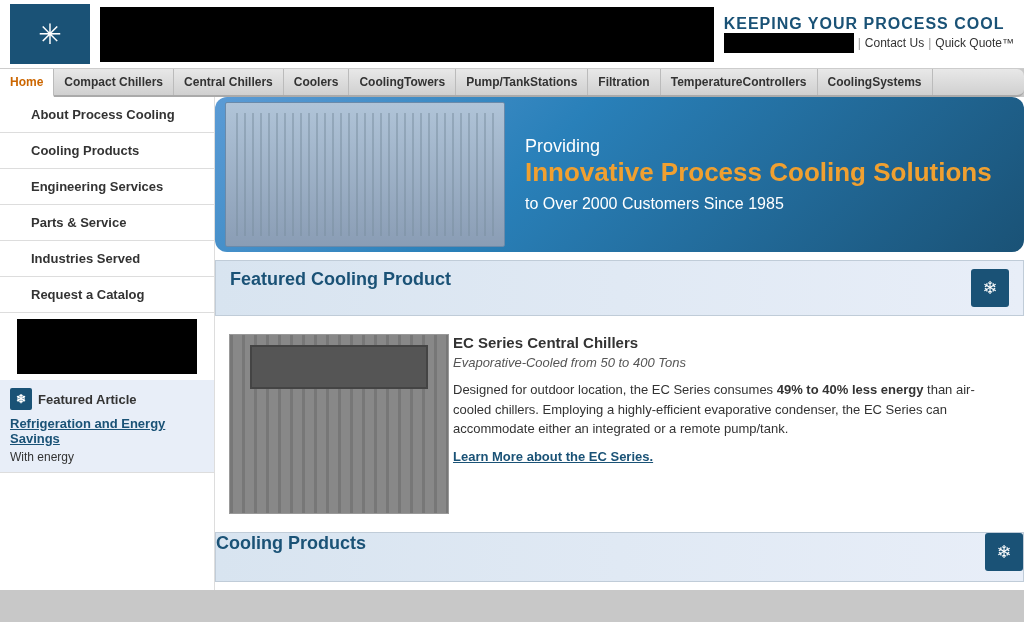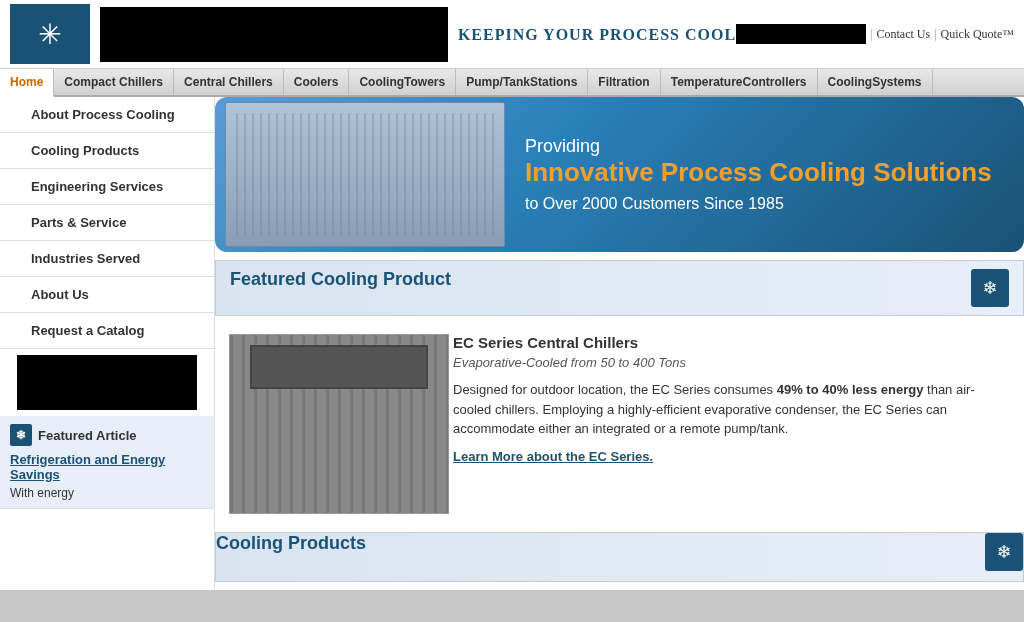--- a/index.html
+++ b/index.html
@@ -2,29 +2,29 @@
 <html><head>
   <meta charset="utf-8">
   <style>
     * { margin: 0; padding: 0; box-sizing: border-box; }
     body { font-family: Arial, sans-serif; font-size: 13px; background: #c8c8c8; width: 1024px; }
 
     
     .header { background: #fff; display: flex; align-items: center; justify-content: space-between; padding: 4px 10px; border-bottom: 1px solid #ccc; }
     .logo-box { width: 80px; height: 60px; background: #1a5276; display: flex; align-items: center; justify-content: center; }
     .logo-snowflake { color: #fff; font-size: 28px; }
-    .header-right { display: flex; flex-direction: row; align-items: flex-end; font-family: Liberation Serif, serif; }
+    .header-right { display: flex; flex-direction: column; align-items: flex-start; }
     .tagline { color: #1a5276; font-weight: bold; font-size: 16px; letter-spacing: 1px; }
     .header-links { display: flex; align-items: center; gap: 4px; font-size: 12px; color: #333; }
     .header-search { width: 130px; height: 20px; background: #000; display: inline-block; }
     .header-link { color: #333; text-decoration: none; }
     .pipe { color: #999; }
 
     
-    .nav { background: linear-gradient(to bottom, #e8e8e8, #d0d0d0); border-bottom: 2px solid #aaa; display: flex; align-items: flex-start; }
+    .nav { background: linear-gradient(to bottom, #e8e8e8, #d0d0d0); border-bottom: 2px solid #aaa; display: flex; align-items: flex-start; border-radius: 7px; }
     .nav-item { padding: 6px 10px; text-align: center; font-size: 12px; font-weight: bold; color: #333; cursor: pointer; border-right: 1px solid #bbb; text-decoration: none; display: flex; align-items: center; justify-content: center; }
     .nav-item.active { background: #fff; color: #cc6600; border-bottom: 2px solid #fff; margin-bottom: -2px; }
     .nav-item span { display: block; }
 
     
     .main { display: flex; background: #fff; }
 
     
     .sidebar { width: 215px; min-width: 215px; border-right: 1px solid #ddd; background: #fff; }
     .sidebar-item { padding: 10px 31px; border-bottom: 1px solid #ddd; font-size: 13px; color: #333; cursor: pointer; font-weight: bold; }
@@ -132,23 +132,20 @@
     <div class="sidebar-item">
       <span>Engineering Services</span>
     </div>
     <div class="sidebar-item">
       <span>Parts &amp; Service</span>
     </div>
     <div class="sidebar-item">
       <span>Industries Served</span>
     </div>
     <div class="sidebar-item">
-      <span>About Us</span>
-    </div>
-    <div class="sidebar-item">
       <span>Request a Catalog</span>
     </div>
     <div style="width:180px; height:55px; background:#000; margin: 6px auto;"></div>
     <div class="sidebar-featured-article">
       <div class="featured-article-header">
         <div class="featured-article-icon">❄</div>
         <span>Featured Article</span>
       </div>
       <div class="featured-article-link">Refrigeration and Energy Savings</div>
       <div class="featured-article-text">With energy</div>

